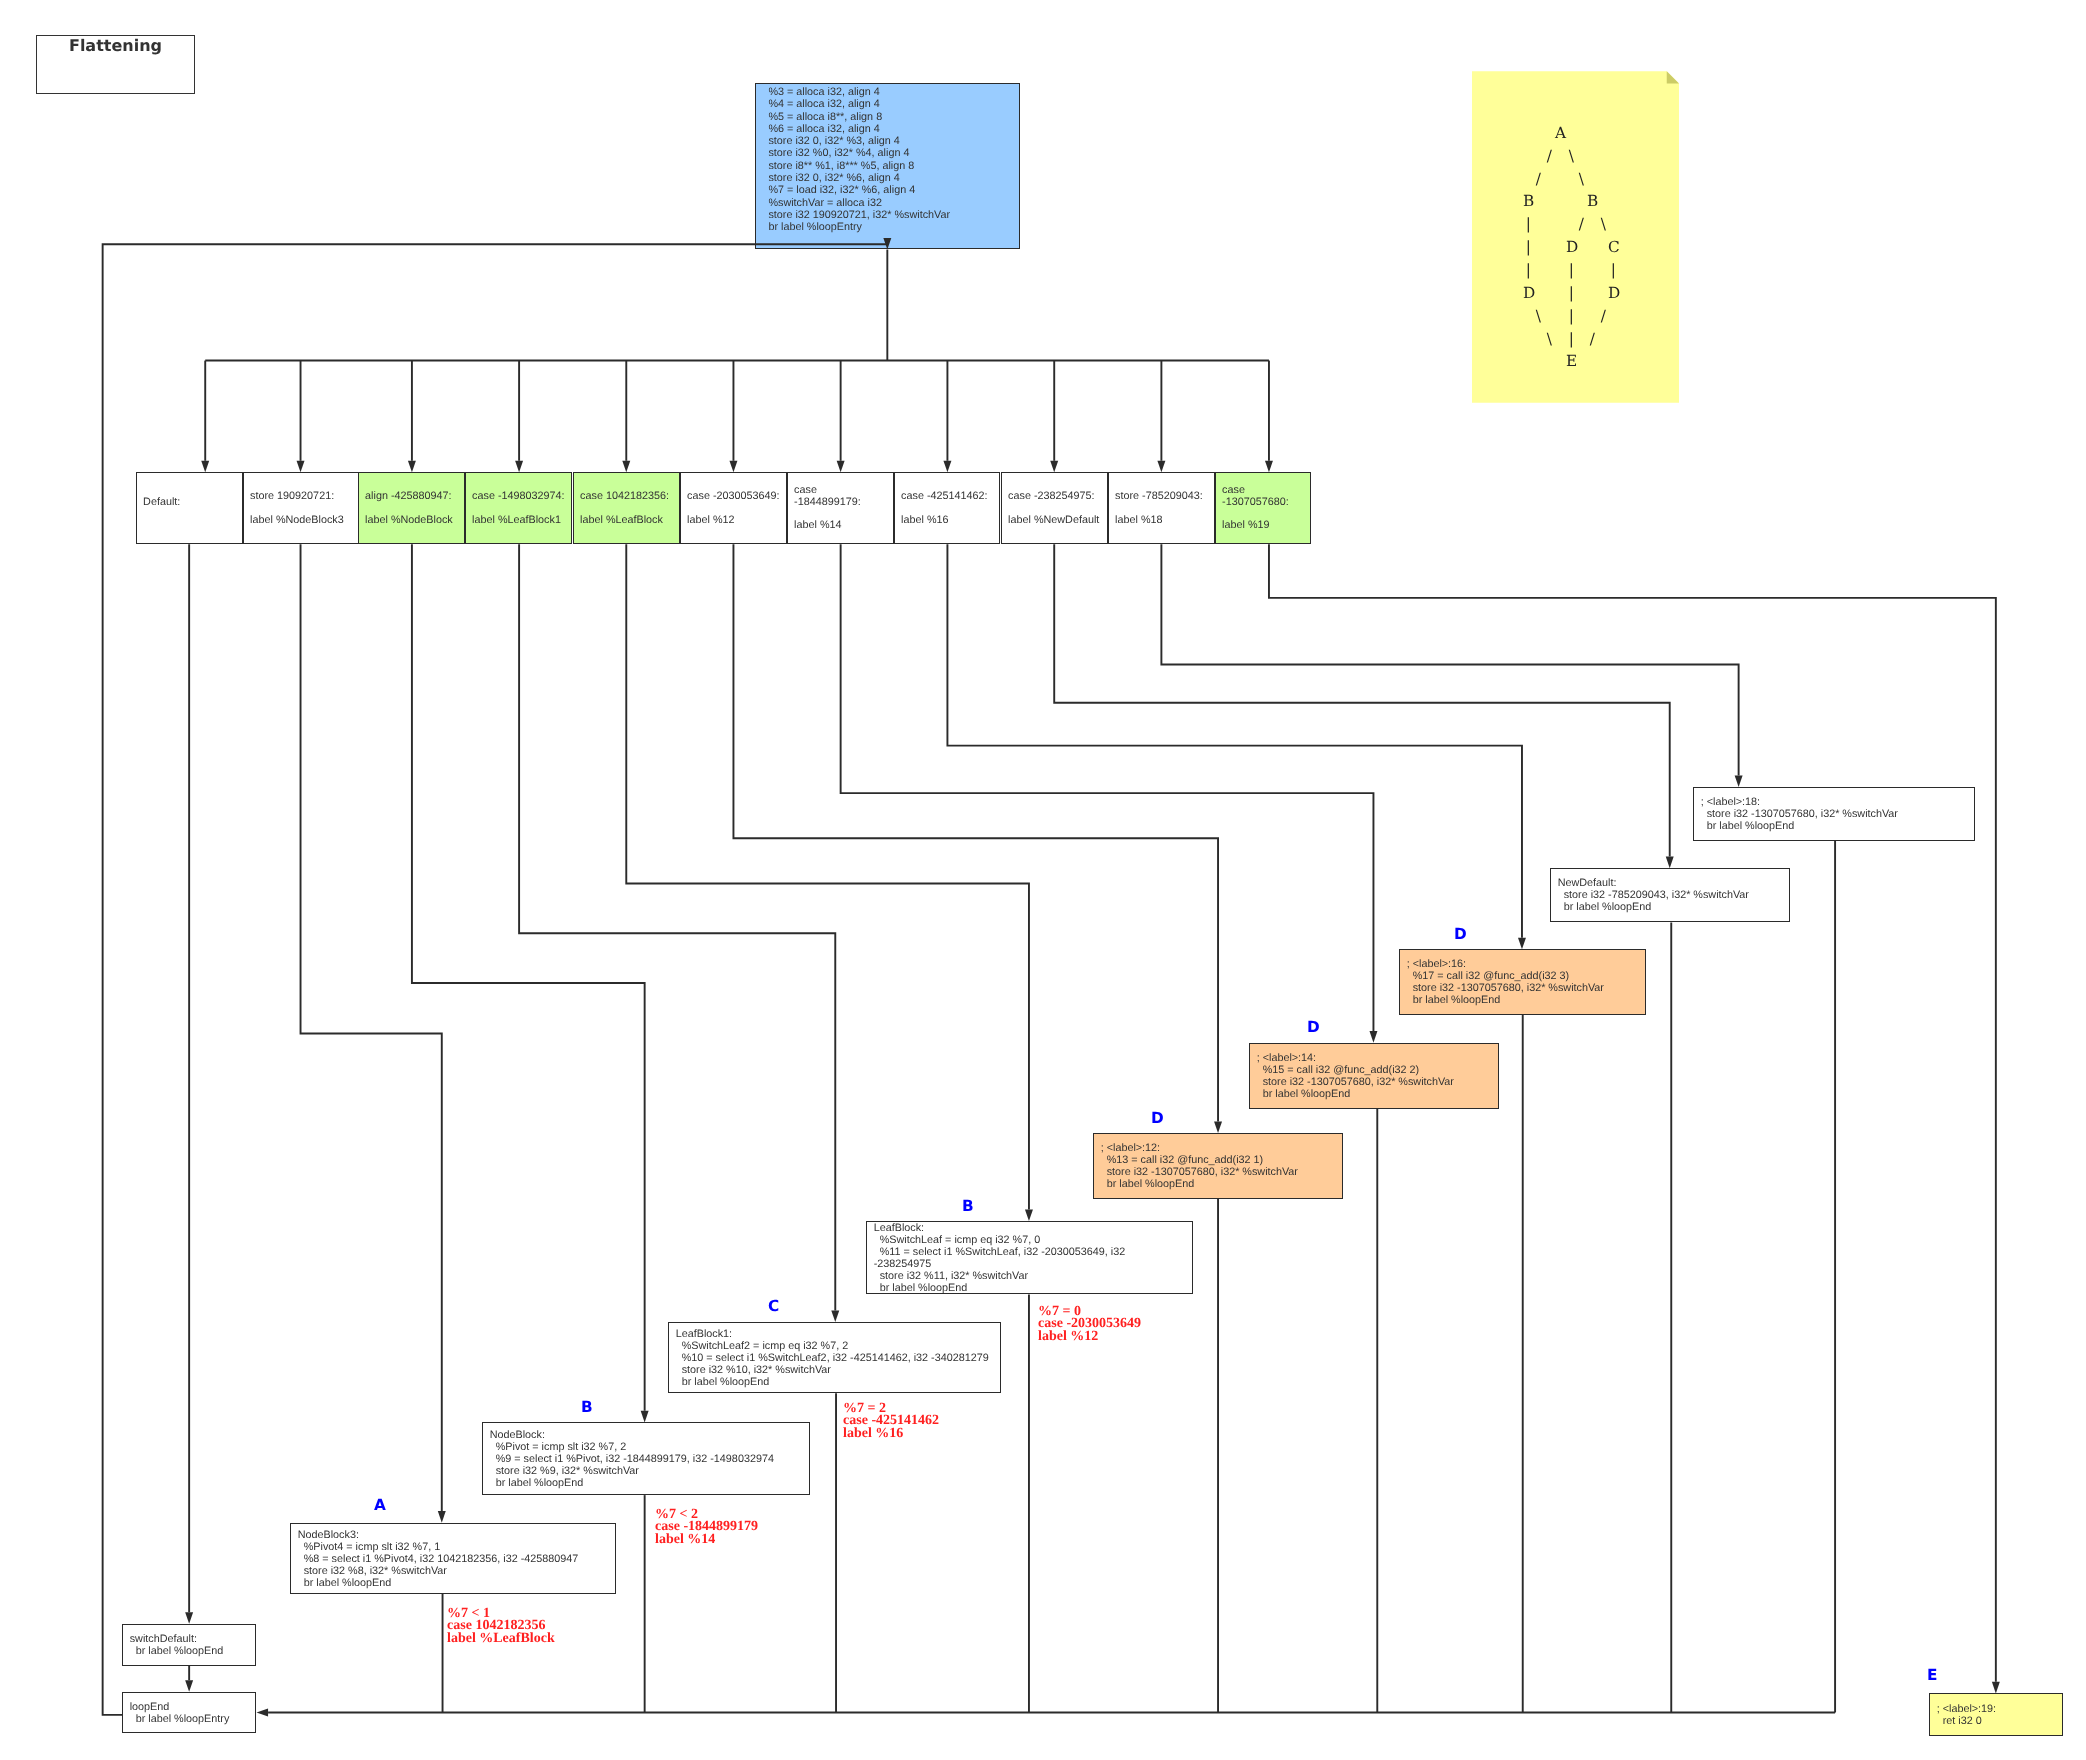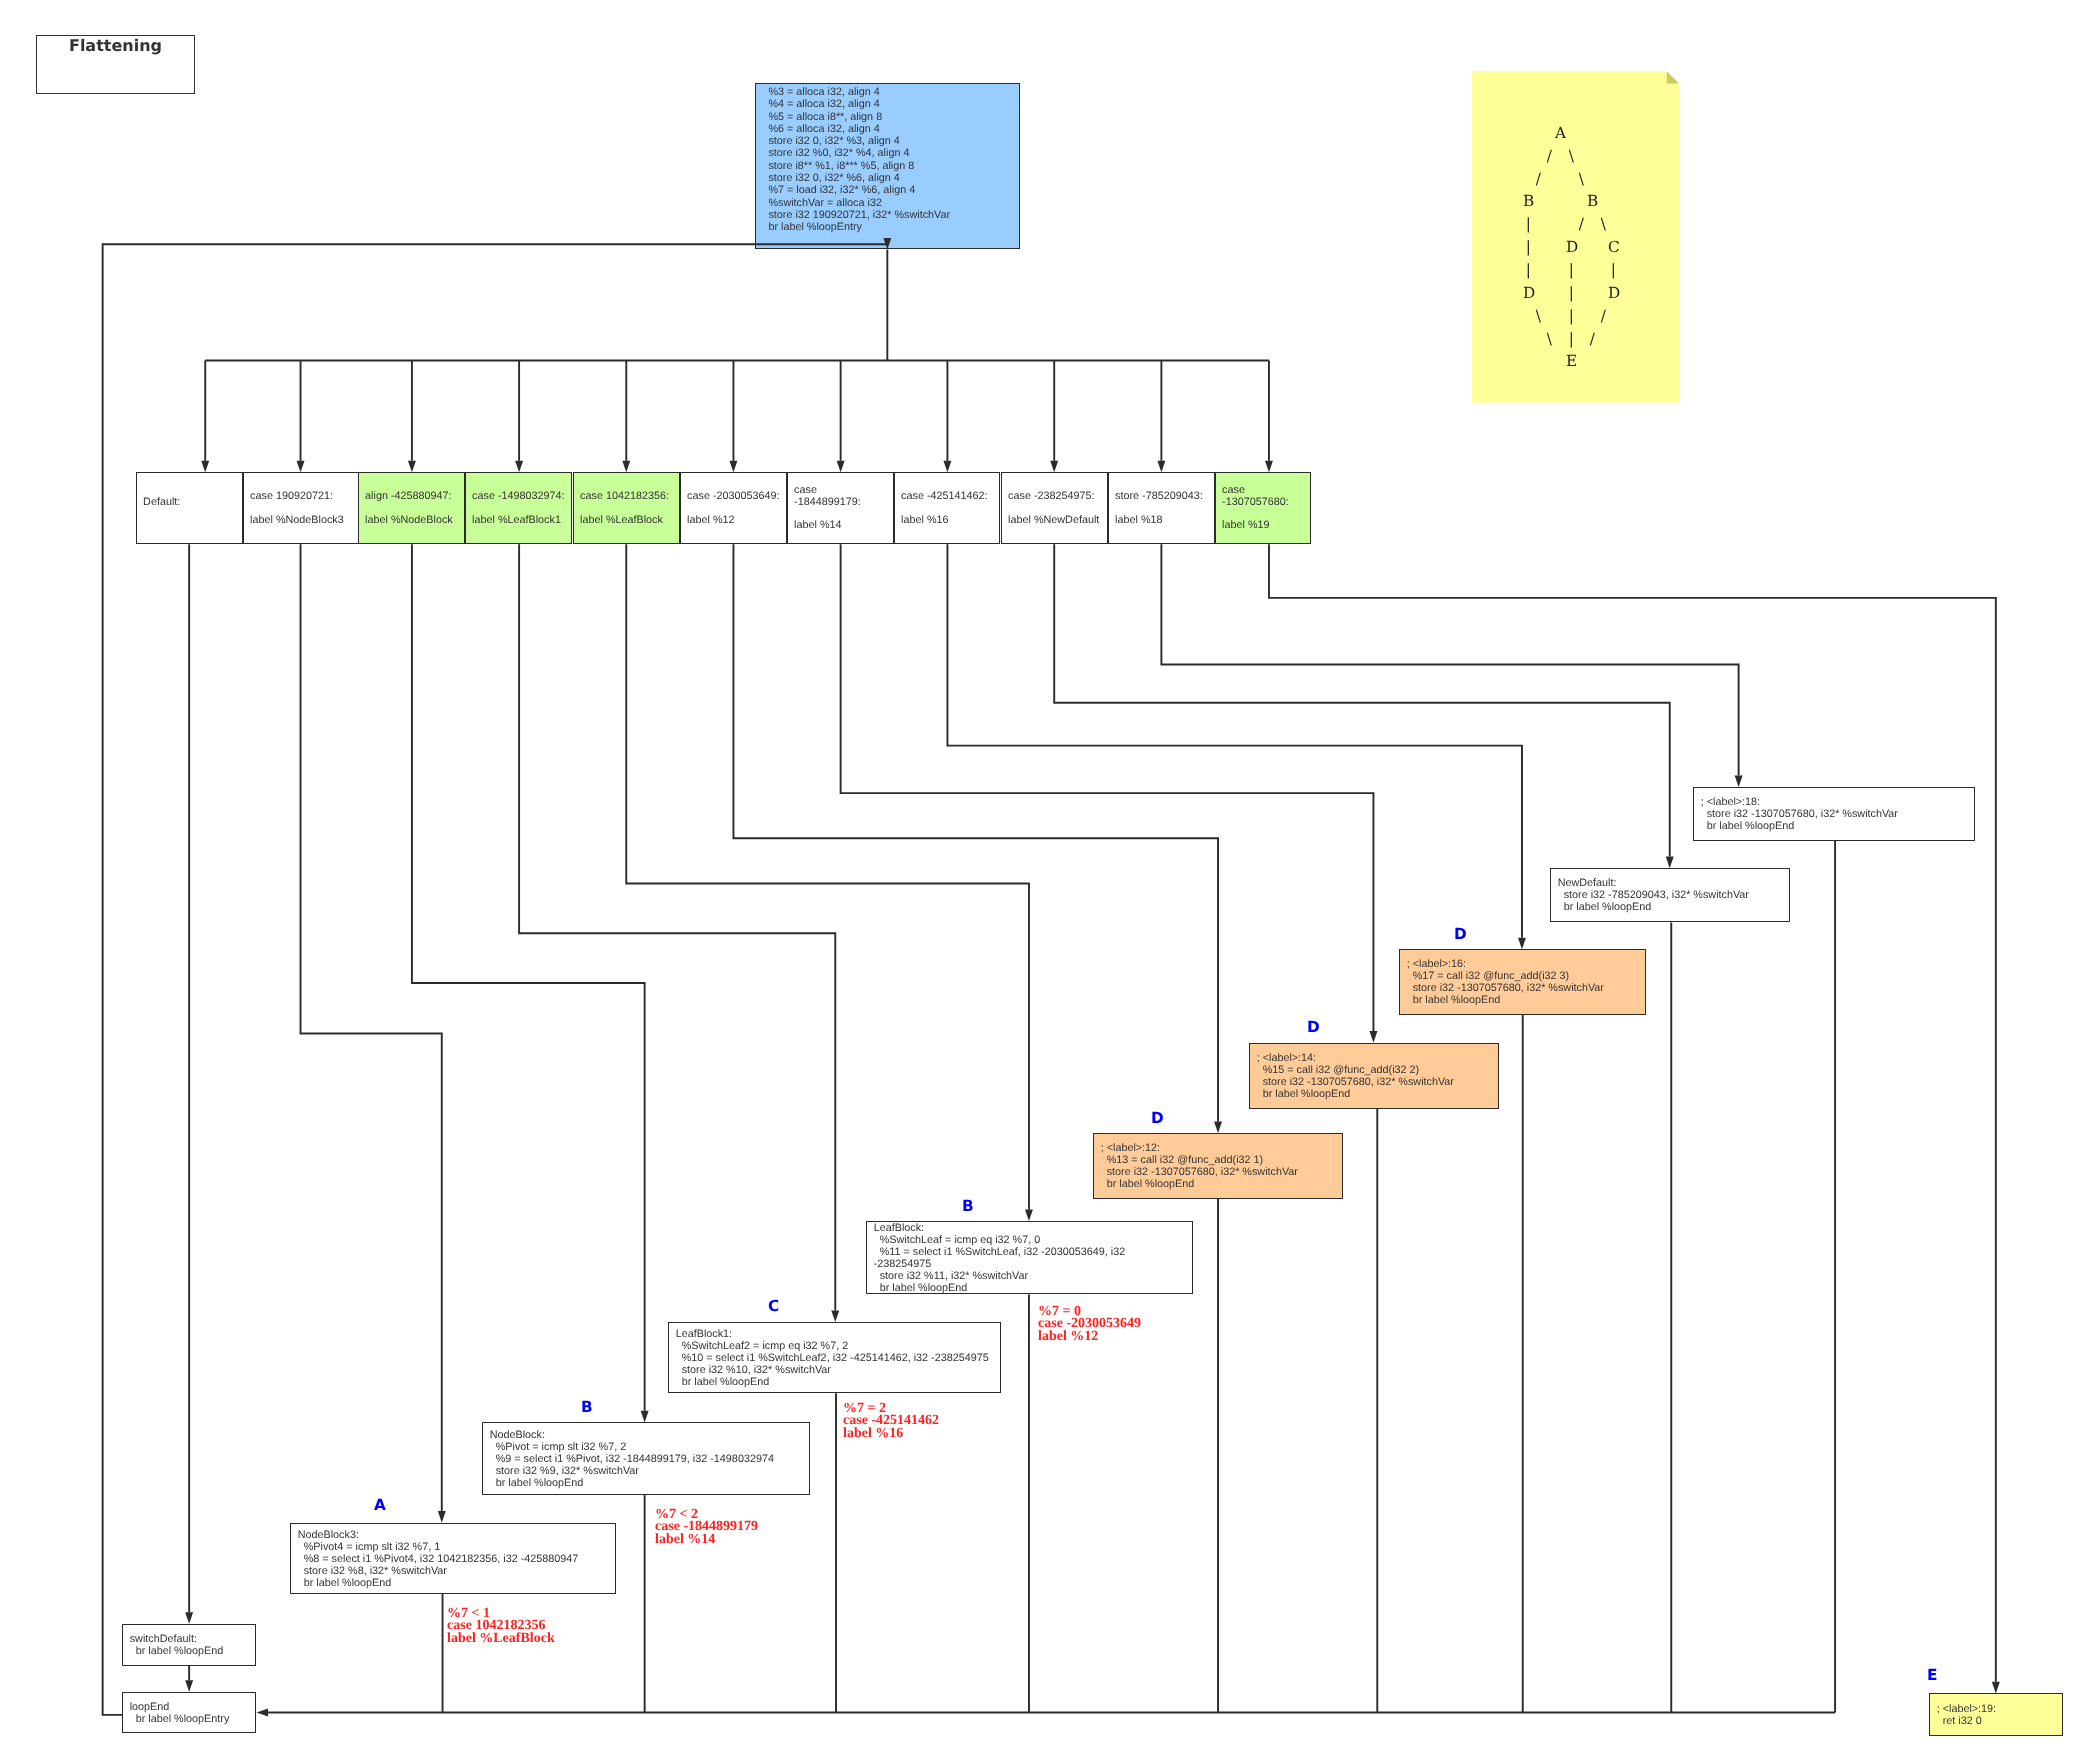--- a/index.html
+++ b/index.html
@@ -121,21 +121,21 @@
 br label %loopEntry</div>
     </div>
 <div class="swcell" style="left:136px;top:472px;width:107px;height:72px">
       <div class="swtxt" style="">
         <div class="l1">Default:</div>
         <div class="l2"></div>
       </div>
     </div>
 <div class="swcell" style="left:243px;top:472px;width:116px;height:72px">
       <div class="swtxt" style="">
-        <div class="l1">case 190920721:</div>
+        <div class="l1">store 190920721:</div>
         <div class="l2">label %NodeBlock3</div>
       </div>
     </div>
 <div class="swcell hl" style="left:358px;top:472px;width:107px;height:72px">
       <div class="swtxt" style="">
         <div class="l1">align -425880947:</div>
         <div class="l2">label %NodeBlock</div>
       </div>
     </div>
 <div class="swcell hl" style="left:465px;top:472px;width:107px;height:72px">
@@ -222,21 +222,21 @@
   %SwitchLeaf = icmp eq i32 %7, 0
   %11 = select i1 %SwitchLeaf, i32 -2030053649, i32
 -238254975
   store i32 %11, i32* %switchVar
   br label %loopEnd</div>
     </div>
 <div class="grp" style="left:962px;top:1199px">B</div>
 <div class="node f-plain" style="left:668px;top:1322px;width:333px;height:71px">
       <div class="txt">LeafBlock1:
   %SwitchLeaf2 = icmp eq i32 %7, 2
-  %10 = select i1 %SwitchLeaf2, i32 -425141462, i32 -238254975
+  %10 = select i1 %SwitchLeaf2, i32 -425141462, i32 -340281279
   store i32 %10, i32* %switchVar
   br label %loopEnd</div>
     </div>
 <div class="grp" style="left:768px;top:1299px">C</div>
 <div class="node f-plain" style="left:482px;top:1422px;width:328px;height:73px">
       <div class="txt">NodeBlock:
   %Pivot = icmp slt i32 %7, 2
   %9 = select i1 %Pivot, i32 -1844899179, i32 -1498032974
   store i32 %9, i32* %switchVar
   br label %loopEnd</div>

